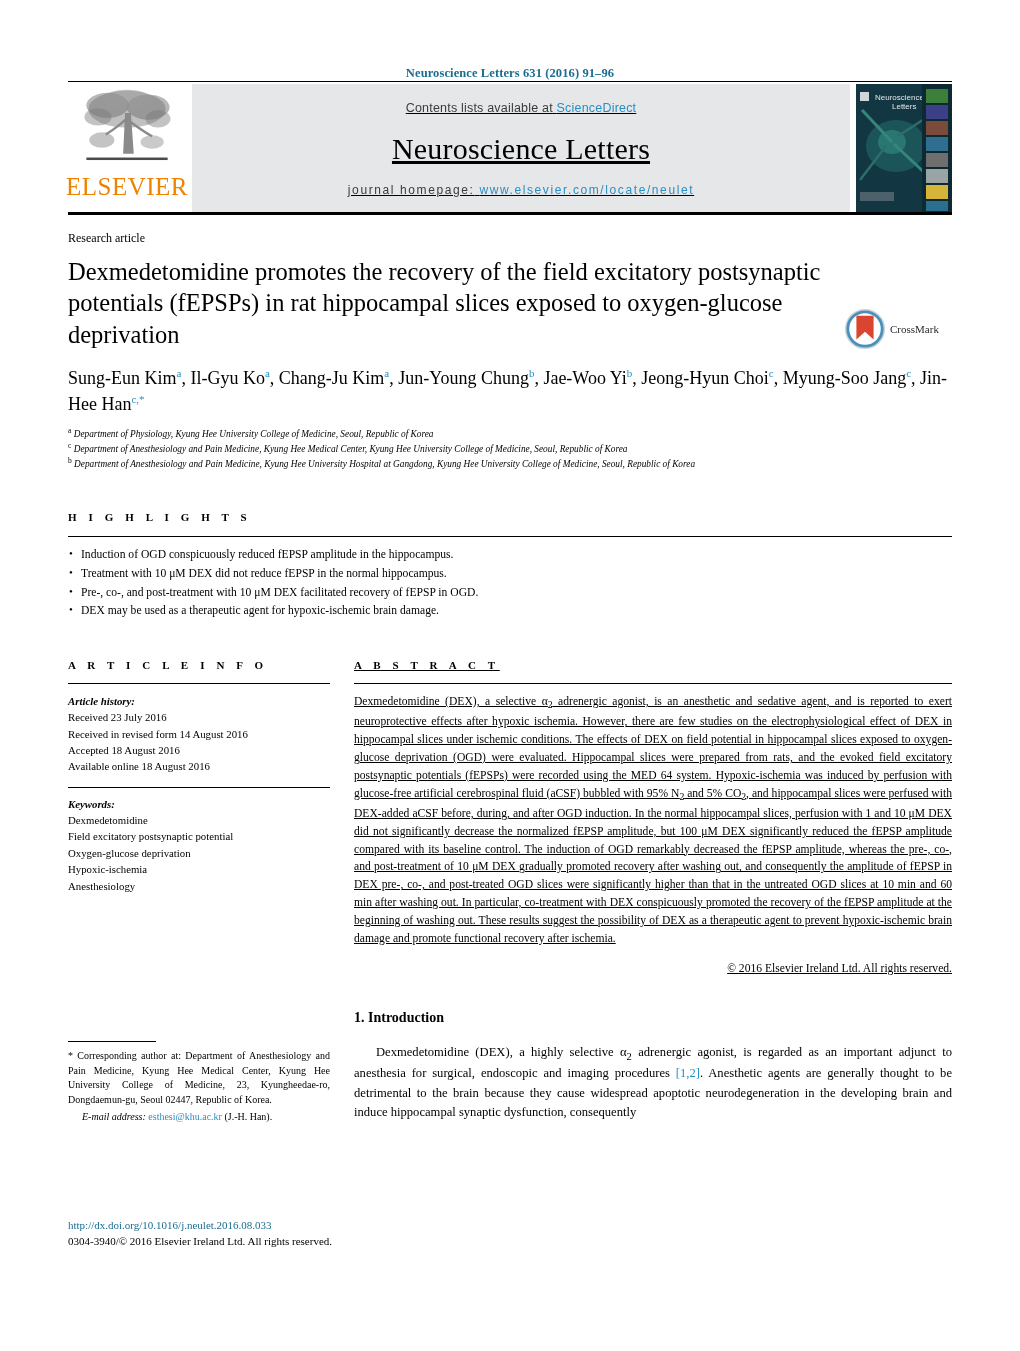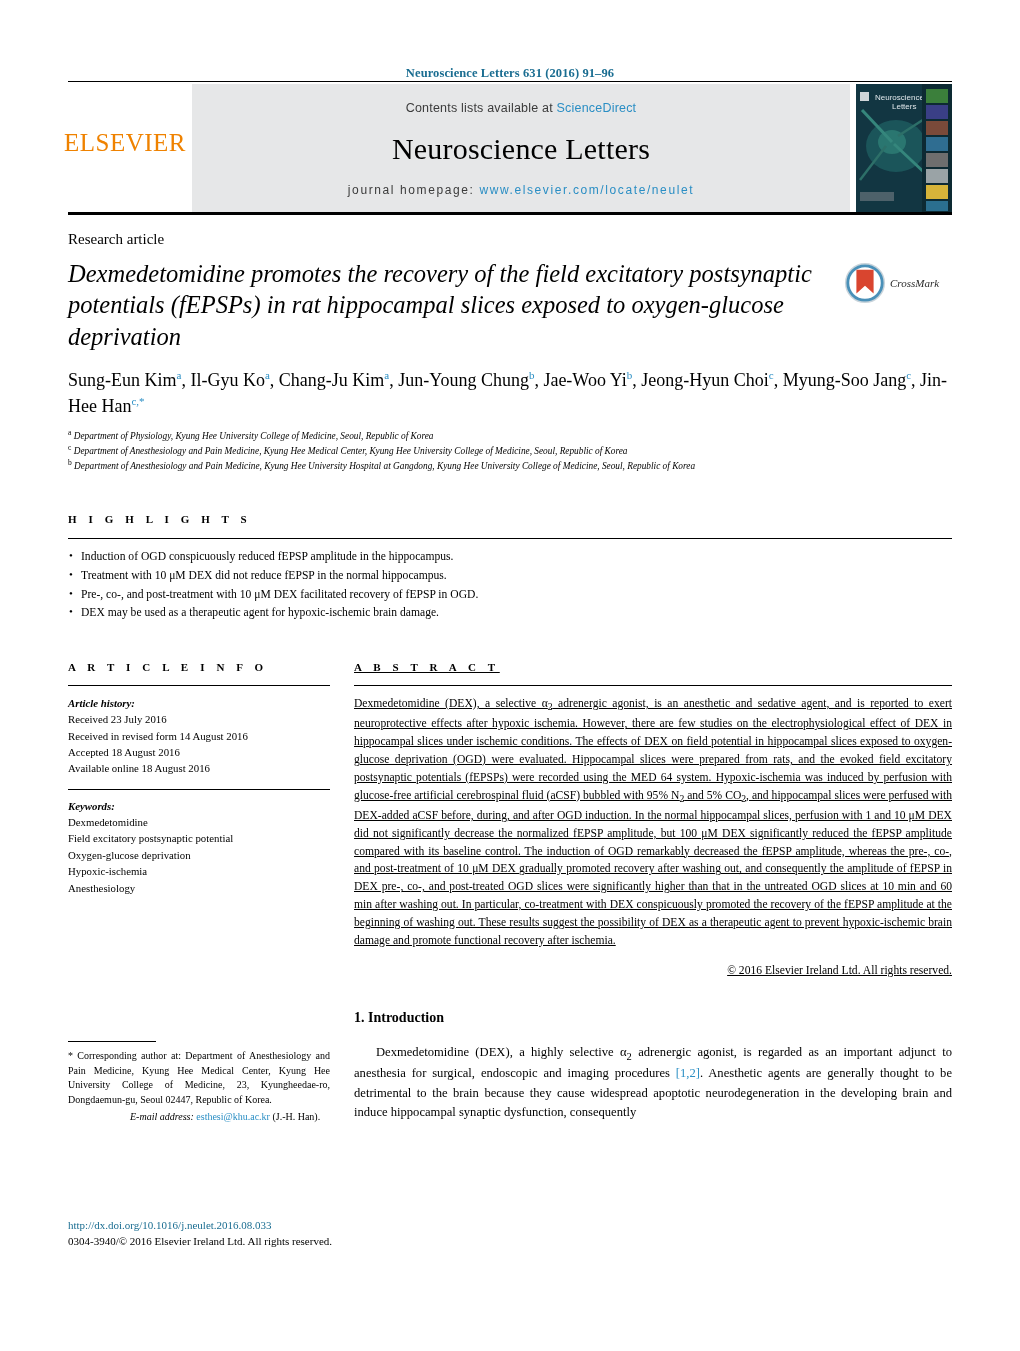--- a/index.html
+++ b/index.html
@@ -31,40 +31,40 @@
   .rule-thick { border-top:3.2px solid #000; }
 
   .masthead {
     display:flex;
     align-items:stretch;
     height:128px;
     margin-top:2px;
   }
   .elsevier-cell {
     width:118px; flex:0 0 118px;
-    display:flex; flex-direction:row;
+    display:flex; flex-direction:column;
     align-items:center; justify-content:flex-end;
     padding-bottom:13px;
   }
   .tree-svg { width:96px; height:92px; display:block; }
   .elsevier-word {
     font-family:"Liberation Serif", serif;
     color:#ef8200;
     font-size:25px;
     letter-spacing:.5px;
     line-height:1;
     margin-top:1px;
   }
   .center-cell {
     flex:1 1 auto;
     background:#e6e7e8;
     display:flex; flex-direction:column;
     align-items:center; justify-content:space-between;
     padding:17px 10px 15px 10px;
-    margin-left:6px; margin-right:6px;
+    margin-left:6px; margin-right:6px;text-decoration:underline;
   }
   .contents-line {
     font-family:"Liberation Sans", sans-serif;
     font-size:12.5px;
     color:#3b3b3b;
     letter-spacing:.2px;
   }
   .contents-line .sd { color:#2a8ec4; }
   .journal-name {
     font-family:"Liberation Serif", serif;
@@ -83,24 +83,24 @@
     width:96px; flex:0 0 96px;
     position:relative;
     overflow:hidden;
     background:#3b82f6;
   }
   .cover-svg { width:100%; height:100%; display:block; }
 
   
   .artbody { margin:0 68px; }
   .artlabel {
-    font-size:15px; margin-top:16px; margin-bottom:10px;
-    font-family:"Liberation Serif", serif;
-  }
-  .title-row { display:flex; align-items:flex-start;font-style:italic; }
+    font-size:12px; margin-top:16px; margin-bottom:10px;
+    font-family:"Liberation Serif", serif;
+  }
+  .title-row { display:flex; align-items:flex-end; }
   .title {
     flex:1 1 auto;
     font-size:24.5px;
     line-height:1.28;
     font-family:"Liberation Serif", serif;
     margin:0;
     padding-right:14px;
     font-weight:normal;
   }
   .crossmark {
@@ -200,21 +200,21 @@
   }
   .intro-p .ref { color:#2a8ec4; }
 
   .corresp-wrap { position:absolute; bottom:0; left:0; right:24px; }
   .corresp-rule { width:88px; border-top:1.2px solid #000; margin-bottom:7px; }
   .corresp {
     font-size:10px; line-height:1.48; text-align:justify;
   }
   .corresp .star { font-size:10px; }
   .email-line { font-size:10px; margin-top:3px; padding-left:14px; }
-  .email-line .lbl { font-style:italic;margin-left:48px; }
+  .email-line .lbl { font-style:italic; }
   .email-line .addr { color:#2a8ec4; }
 
   .footer-block {
     position:absolute; left:68px; top:1218px; width:440px;
   }
   .doi { color:#1a6d91; font-size:11px; line-height:1.45; }
   .issn { font-size:11px; line-height:1.45; }
 </style>
 </head>
 <body>

